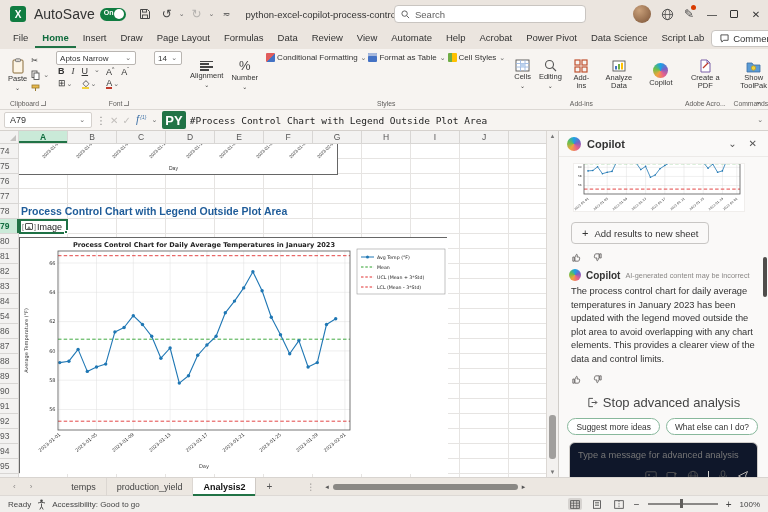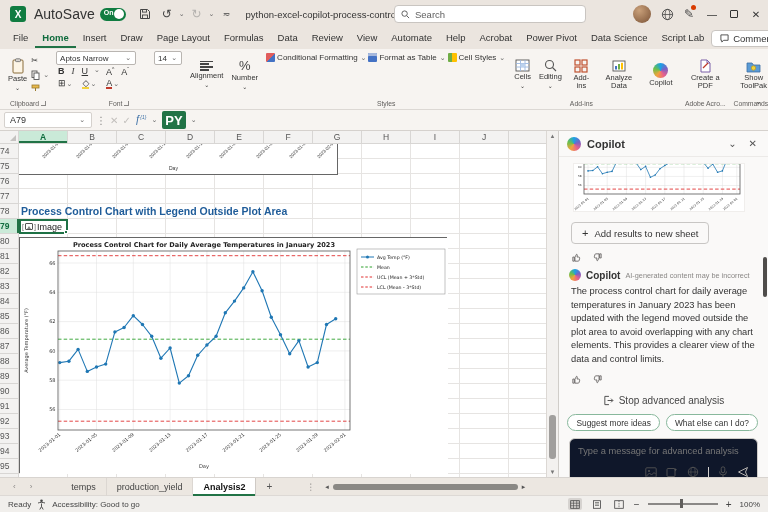--- a/index.html
+++ b/index.html
@@ -102,21 +102,21 @@
   .p-hic{color:#555;font-size:10px;padding:0 3px;}
   .p-body{flex:1;padding:6px 10px;position:relative;overflow:hidden;}
   .thumbcard{width:172px;height:49px;overflow:hidden;background:#fff;border:1px solid #f0eeec;margin-left:4px;}
   .addbtn{display:inline-flex;align-items:center;gap:6px;border:1px solid #c8c6c4;border-radius:4px;background:#faf9f8;
     padding:4px 10px;font-size:9.5px;color:#333;margin-top:10px;margin-left:2px;}
   .thumbsrow{display:flex;gap:10px;margin:8px 2px 6px;color:#605e5c;}
   .attr-row{display:flex;align-items:center;gap:5px;margin:6px 0 4px;}
   .attr-name{font-size:10px;font-weight:bold;color:#333;}
   .attr-note{font-size:7.3px;color:#8a8886;}
   .p-msg{font-size:9.3px;line-height:13.5px;color:#333;margin:2px 2px 0;}
-  .stoprow{display:flex;align-items:center;justify-content:center;gap:5px;font-size:10px;color:#444;margin:10px 0 8px;}
+  .stoprow{display:flex;align-items:center;justify-content:center;gap:5px;font-size:13px;color:#444;margin:10px 0 8px;}
   .pills{display:flex;gap:6px;justify-content:flex-end;margin-bottom:7px;}
   .pill{border:1px solid #88b89c;border-radius:10px;background:#fff;padding:2.5px 8px;font-size:8.4px;color:#333;white-space:nowrap;}
   .inputcard{background:#0f172a;border:1px solid #d0cdc9;border-radius:6px;padding:7px 8px 5px;height:46px;
     display:flex;flex-direction:column;justify-content:space-between;}
   .ph{font-size:9.3px;color:#767676;}
   .in-icons{display:flex;align-items:center;gap:9px;justify-content:flex-end;color:#555;}
   .in-div{width:1px;height:11px;background:#d5d2cf;}
   .p-scroll{position:absolute;right:1px;top:126px;width:4px;height:40px;background:#4f4d4b;border-radius:2px;}
 
   
@@ -471,20 +471,21 @@
   <div class="namebox">
       <span>A79</span>
       <span class="chev">⌄</span>
     </div>
   <span class="fbic">⋮</span>
   <span class="fbic" style="color:#c2bfbc;">✕</span>
   <span class="fbic" style="color:#c2bfbc;">✓</span>
   <span class="fbic" style="color:#3a6ea5;font-style:italic;">ƒ<sup style="font-size:5px;">{1}</sup></span>
   <span class="chev">⌄</span>
   <span class="pybadge">PY</span>
+  <span class="ftext">#Process Control Chart with Legend Outside Plot Area</span>
   <span class="chev">⌄</span>
 </div>
 
 <div class="main">
   <div class="gridwrap">
     <div class="colhdr-row">
       <div class="corner"></div>
       <div id="colhdrs" style="display:flex;flex:1;">
           <div class="colh sel">A</div>
           <div class="colh">B</div>
@@ -504,21 +505,21 @@
           <div class="rowh">75</div>
           <div class="rowh">76</div>
           <div class="rowh">77</div>
           <div class="rowh">78</div>
           <div class="rowh sel">79</div>
           <div class="rowh">80</div>
           <div class="rowh">81</div>
           <div class="rowh">82</div>
           <div class="rowh">83</div>
           <div class="rowh">84</div>
-          <div class="rowh">85</div>
+          <div class="rowh">54</div>
           <div class="rowh">86</div>
           <div class="rowh">87</div>
           <div class="rowh">88</div>
           <div class="rowh">89</div>
           <div class="rowh">90</div>
           <div class="rowh">91</div>
           <div class="rowh">92</div>
           <div class="rowh">93</div>
           <div class="rowh">94</div>
           <div class="rowh">95</div>

